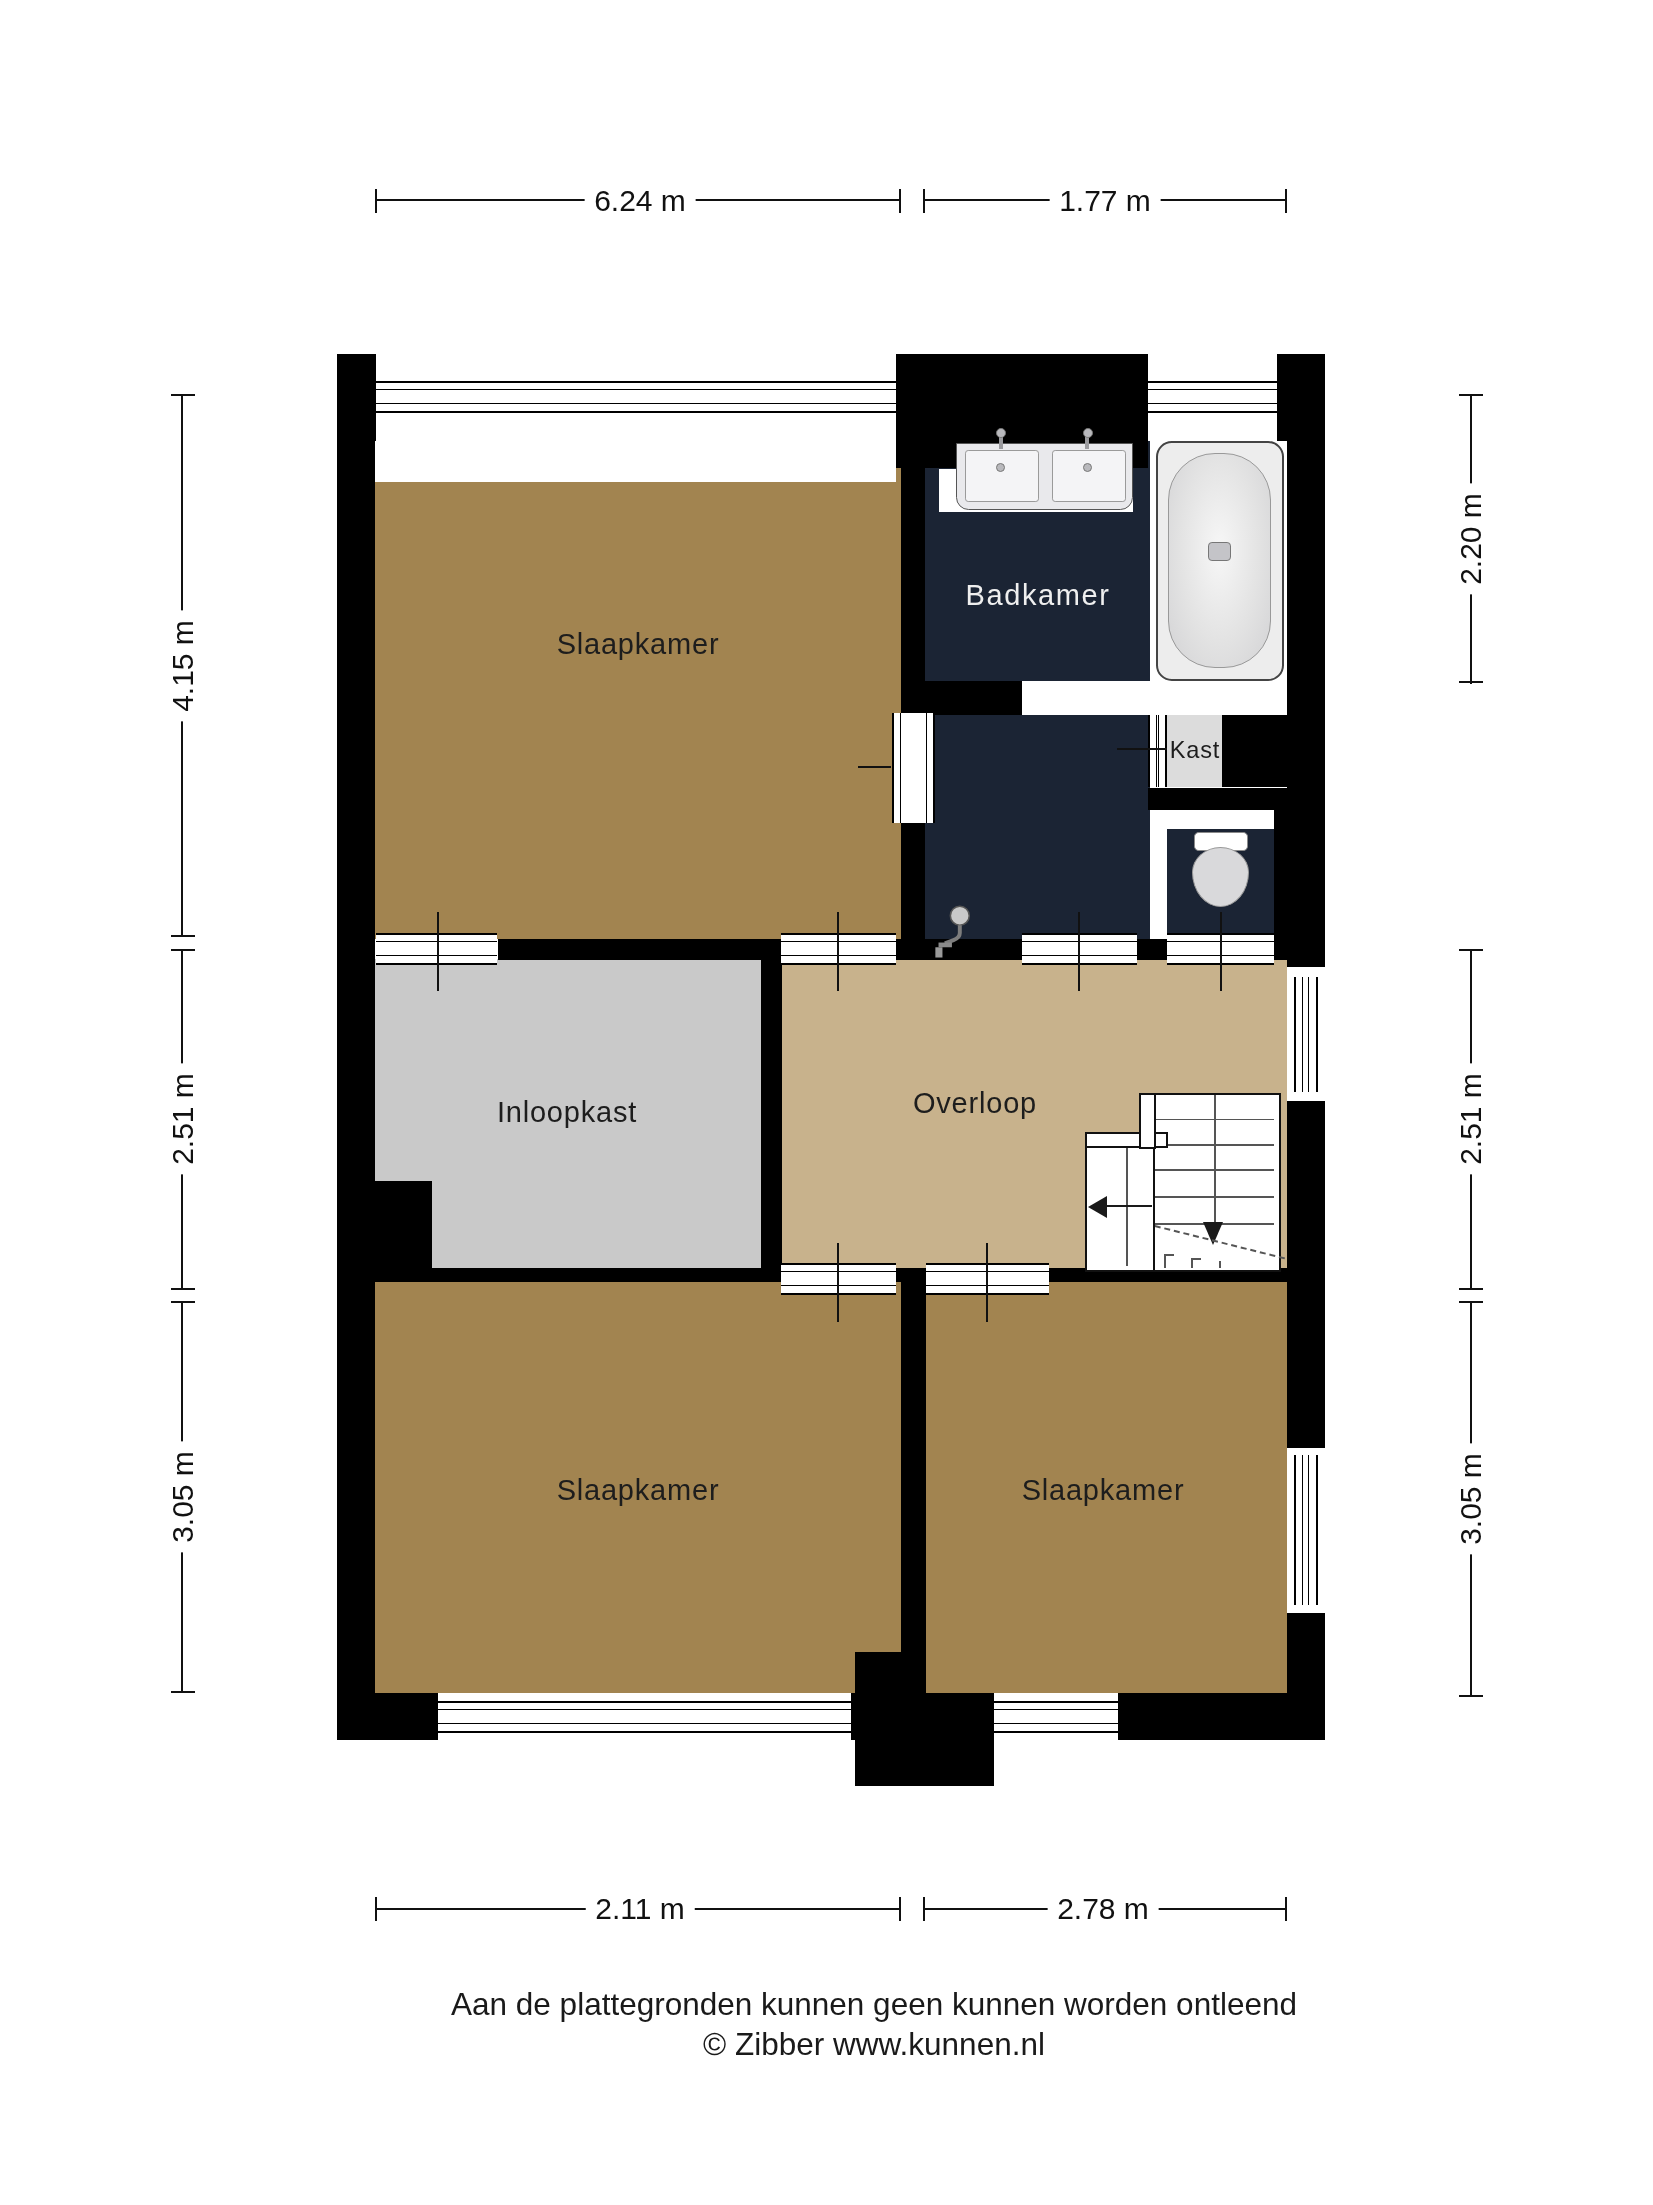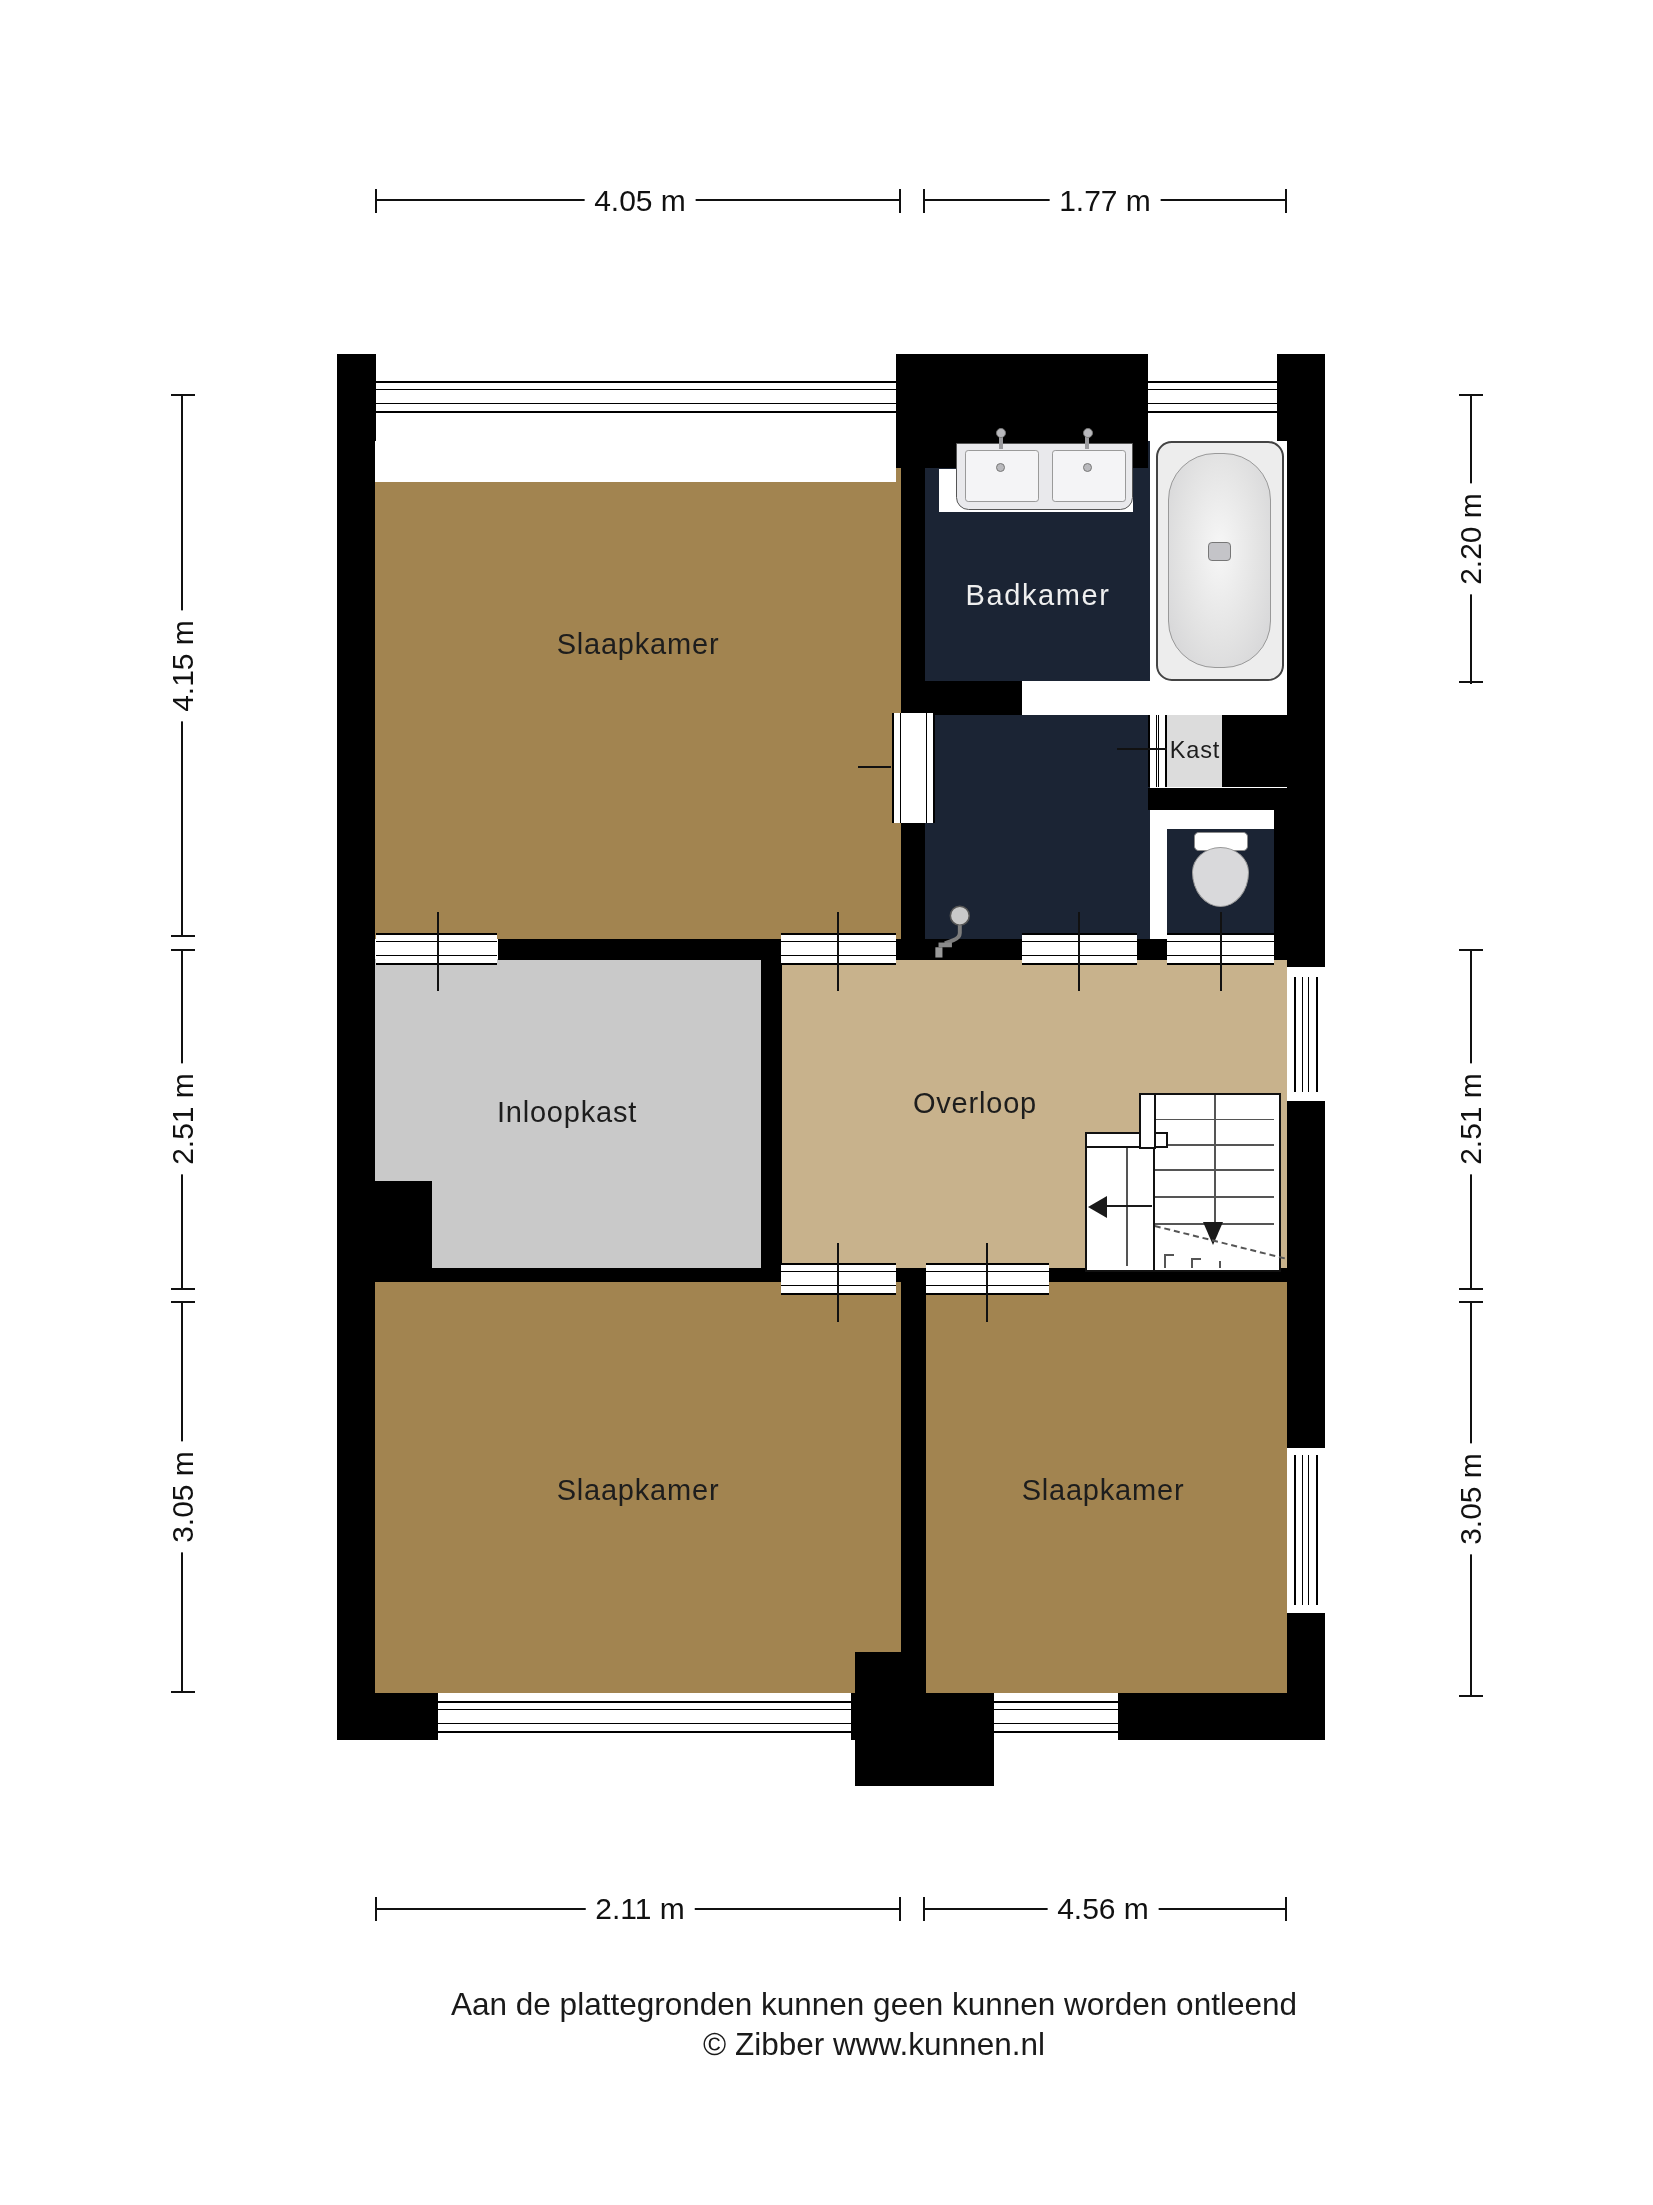--- a/index.html
+++ b/index.html
@@ -170,34 +170,34 @@
 <span class="rlabel light" style="left:1038px;top:595px;">Badkamer</span>
 <span class="rlabel small" style="left:1195px;top:750px;">Kast</span>
 <span class="rlabel" style="left:567px;top:1112px;">Inloopkast</span>
 <span class="rlabel" style="left:975px;top:1103px;">Overloop</span>
 <span class="rlabel" style="left:638px;top:1490px;">Slaapkamer</span>
 <span class="rlabel" style="left:1103px;top:1490px;">Slaapkamer</span>
 
 <div class="dline" style="left:375px;top:199px;width:526px;height:2.4px;"></div>
 <div class="tick" style="left:375px;top:189px;width:2.4px;height:23.6px;"></div>
 <div class="tick" style="left:899px;top:189px;width:2.4px;height:23.6px;"></div>
-<span class="dlabel" style="left:640px;top:201px;">4.05 m</span>
+<span class="dlabel" style="left:640px;top:201px;">6.24 m</span>
 <div class="dline" style="left:923px;top:199px;width:364px;height:2.4px;"></div>
 <div class="tick" style="left:923px;top:189px;width:2.4px;height:23.6px;"></div>
 <div class="tick" style="left:1285px;top:189px;width:2.4px;height:23.6px;"></div>
 <span class="dlabel" style="left:1105px;top:201px;">1.77 m</span>
 
 <div class="dline" style="left:375px;top:1908px;width:526px;height:2.4px;"></div>
 <div class="tick" style="left:375px;top:1897px;width:2.4px;height:23.6px;"></div>
 <div class="tick" style="left:899px;top:1897px;width:2.4px;height:23.6px;"></div>
 <span class="dlabel" style="left:640px;top:1909px;">2.11 m</span>
 <div class="dline" style="left:923px;top:1908px;width:364px;height:2.4px;"></div>
 <div class="tick" style="left:923px;top:1897px;width:2.4px;height:23.6px;"></div>
 <div class="tick" style="left:1285px;top:1897px;width:2.4px;height:23.6px;"></div>
-<span class="dlabel" style="left:1103px;top:1909px;">4.56 m</span>
+<span class="dlabel" style="left:1103px;top:1909px;">2.78 m</span>
 
 <div class="dline" style="left:181px;top:394px;width:2.4px;height:543px;"></div>
 <div class="tick" style="left:171px;top:394px;width:23.6px;height:2.4px;"></div>
 <div class="tick" style="left:171px;top:935px;width:23.6px;height:2.4px;"></div>
 <span class="dlabel rot" style="left:183px;top:666px;">4.15 m</span>
 <div class="dline" style="left:181px;top:949px;width:2.4px;height:341px;"></div>
 <div class="tick" style="left:171px;top:949px;width:23.6px;height:2.4px;"></div>
 <div class="tick" style="left:171px;top:1288px;width:23.6px;height:2.4px;"></div>
 <span class="dlabel rot" style="left:183px;top:1119px;">2.51 m</span>
 <div class="dline" style="left:181px;top:1301px;width:2.4px;height:392px;"></div>

